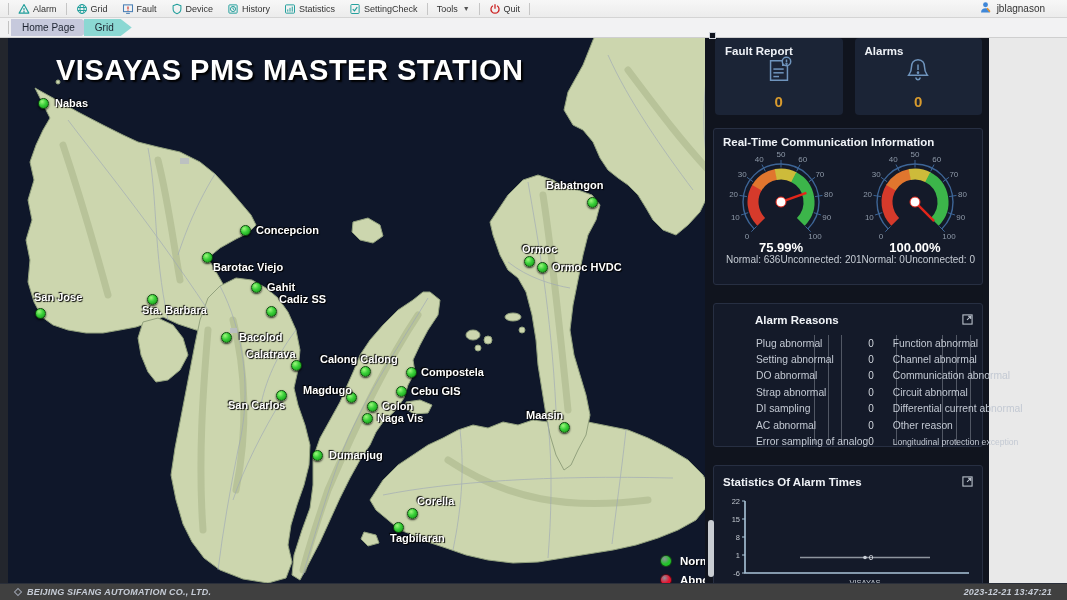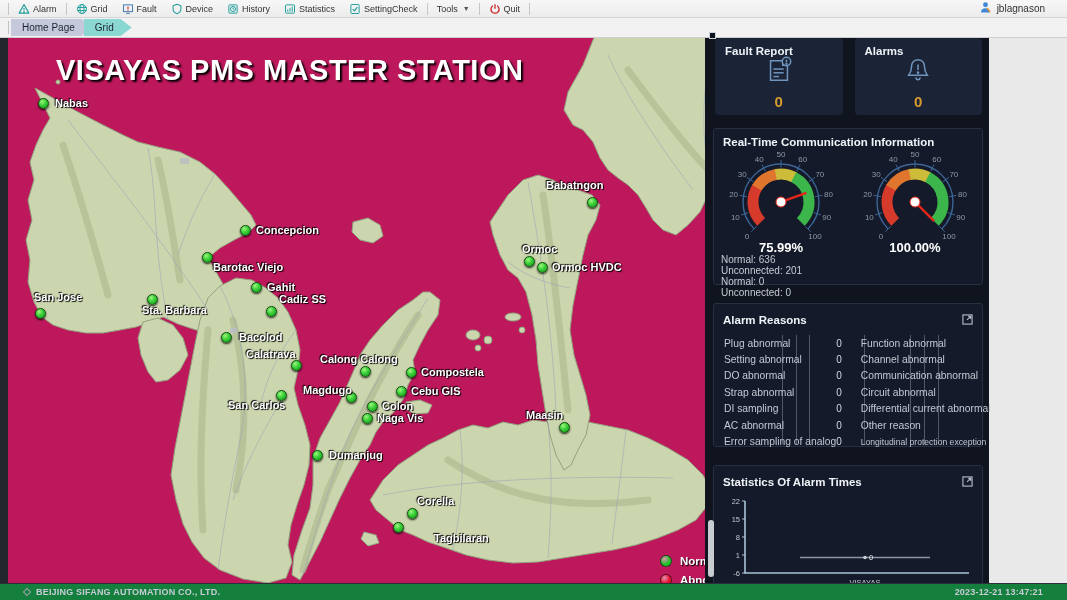--- a/index.html
+++ b/index.html
@@ -25,21 +25,21 @@
   .tab { height:17px; display:flex; align-items:center; font-size:10px; color:#1d2430;
     padding:0 18px 0 11px; margin-right:-9px; position:relative;
     clip-path:polygon(0 0, calc(100% - 11px) 0, 100% 50%, calc(100% - 11px) 100%, 0 100%); }
   .tab.inactive { background:#c6c9dc; }
   .tab.active   { background:#8bd8d3; }
   .tabrow .grip { width:1px; height:13px; background:#c2c2c2; margin-right:2px; }
 
   
   .content { position:absolute; left:0; top:38px; width:1067px; height:545px; display:flex; }
 
-  .map-area { position:relative; width:705px; height:545px; background:#be185d; overflow:hidden; }
+  .map-area { position:relative; width:705px; height:545px; background:#0f172a; overflow:hidden; }
   .map-left-strip { position:absolute; left:0; top:0; width:8px; height:545px; background:#23262d; }
   .map-svg { position:absolute; left:8px; top:0; width:775px; height:545px; }
   .map-title { position:absolute; left:56px; top:16px; font-size:29px; font-weight:900;
     letter-spacing:.5px; color:#fff; text-shadow:2px 2px 2px #000; white-space:nowrap; }
   .station-marker { position:absolute; width:11px; height:11px; border-radius:50%;
     border:1px solid #0b4d0b; transform:translate(-5px,-5px);
     background:radial-gradient(circle at 35% 30%, #9cf77c 0%, #38cf38 45%, #149114 100%);
     box-shadow:0 1px 2px rgba(0,0,0,.8); }
   .station-label { position:absolute; font-size:11px; font-weight:bold; color:#fff;
     text-shadow:1px 1px 1px #000, -1px -1px 1px #000; white-space:nowrap; }
@@ -65,37 +65,37 @@
   .panel { background:#141a29; border:1px solid #272f42; border-radius:3px; margin:0 6px 18px 8px; position:relative; }
   .panel-title-row { display:flex; align-items:center; justify-content:space-between; padding:7px 9px 2px; }
   .panel-title { font-size:11.5px; font-weight:bold; color:#f0f3f7; }
   .expand-icon { cursor:pointer; }
 
   .panel.comm { margin-top:13px; height:157px; }
   .gauge-labels { display:flex; margin-top:1px; }
   .gauge-labels div { flex:1; text-align:center; font-size:10.5px; color:#ccd2da; }
   .gauges-row { display:flex; }
   .gauge-cell { flex:1; display:flex; justify-content:center; }
-  .comm-summary { display:flex; justify-content:flex-end; padding:0 7px 19px; margin-top:-2px;flex-direction:column; }
+  .comm-summary { display:flex; justify-content:flex-end; padding:0 7px 19px; margin-top:-2px; }
   .comm-summary span { font-size:10px; color:#c6ccd4; white-space:nowrap; }
 
-  .panel.reasons { margin-top:8px; height:144px; }
+  .panel.reasons { margin-top:8px; height:144px;padding-left:32px; }
   .reasons-grid { display:flex; padding:4px 10px 0 10px; gap:14px; position:relative; }
   .reasons-col { flex:1; }
   .reason-row { display:flex; justify-content:space-between; align-items:center; height:16.4px; }
   .reason-label { font-size:10.3px; color:#c3c9d3; white-space:nowrap; }
   .reason-value { font-size:10px; color:#d3d8de; padding-right:5px; }
   .reasons-col:first-child .reason-row:last-child .reason-label,
   .reasons-col:last-child  .reason-row:last-child .reason-label { font-size:8.6px; }
   .vline { position:absolute; top:4px; bottom:6px; width:1px; background:rgba(205,212,222,.33); }
 
   .panel.stats { margin-top:10px; height:130px; }
 
-  .statusbar { position:absolute; left:0; top:583px; width:1067px; height:17px; background:#15803d;
-    border-top:1px solid #2a2f3a; display:flex; align-items:center; justify-content:space-between; padding:0 24px; }
+  .statusbar { position:absolute; left:0; top:583px; width:1067px; height:17px; background:#404040;
+    border-top:1px solid #2a2f3a; display:flex; align-items:center; justify-content:space-between; padding:0 15px;font-style:italic; }
   .status-left { display:flex; align-items:center; gap:6px; }
   .status-diamond { width:6px; height:6px; border:1px solid #9aa0ad; transform:rotate(45deg); }
   .status-text { font-size:9px; font-weight:bold; color:#c6ccd6; letter-spacing:.2px; }
 </style>
 </head>
 <body>
 
 <div class="app">
 
   <div class="toolbar" id="toolbar">
@@ -297,21 +297,21 @@
           <div class="station-label" style="left: 411px; top: 347px;">Cebu GIS</div>
           <div class="station-marker" style="left: 372px; top: 368px;"></div>
           <div class="station-label" style="left: 382px; top: 362px;">Colon</div>
           <div class="station-marker" style="left: 367px; top: 380px;"></div>
           <div class="station-label" style="left: 377px; top: 374px;">Naga Vis</div>
           <div class="station-marker" style="left: 317px; top: 417px;"></div>
           <div class="station-label" style="left: 329px; top: 411px;">Dumanjug</div>
           <div class="station-marker" style="left: 412px; top: 475px;"></div>
           <div class="station-label" style="left: 417px; top: 457px;">Corella</div>
           <div class="station-marker" style="left: 398px; top: 489px;"></div>
-          <div class="station-label" style="left: 390px; top: 494px; margin-left: 44px;">Tagbilaran</div>
+          <div class="station-label" style="left: 390px; top: 494px;">Tagbilaran</div>
           <div class="station-marker" style="left: 564px; top: 389px;"></div>
           <div class="station-label" style="left: 526px; top: 371px;">Maasin</div>
           <div class="station-marker" style="left: 592px; top: 164px;"></div>
           <div class="station-label" style="left: 546px; top: 141px;">Babatngon</div>
           <div class="station-marker" style="left: 529px; top: 223px;"></div>
           <div class="station-label" style="left: 522px; top: 205px;">Ormoc</div>
           <div class="station-marker" style="left: 542px; top: 229px;"></div>
           <div class="station-label" style="left: 552px; top: 223px;">Ormoc HVDC</div>
         </div>
       <div class="legend" id="legend">

